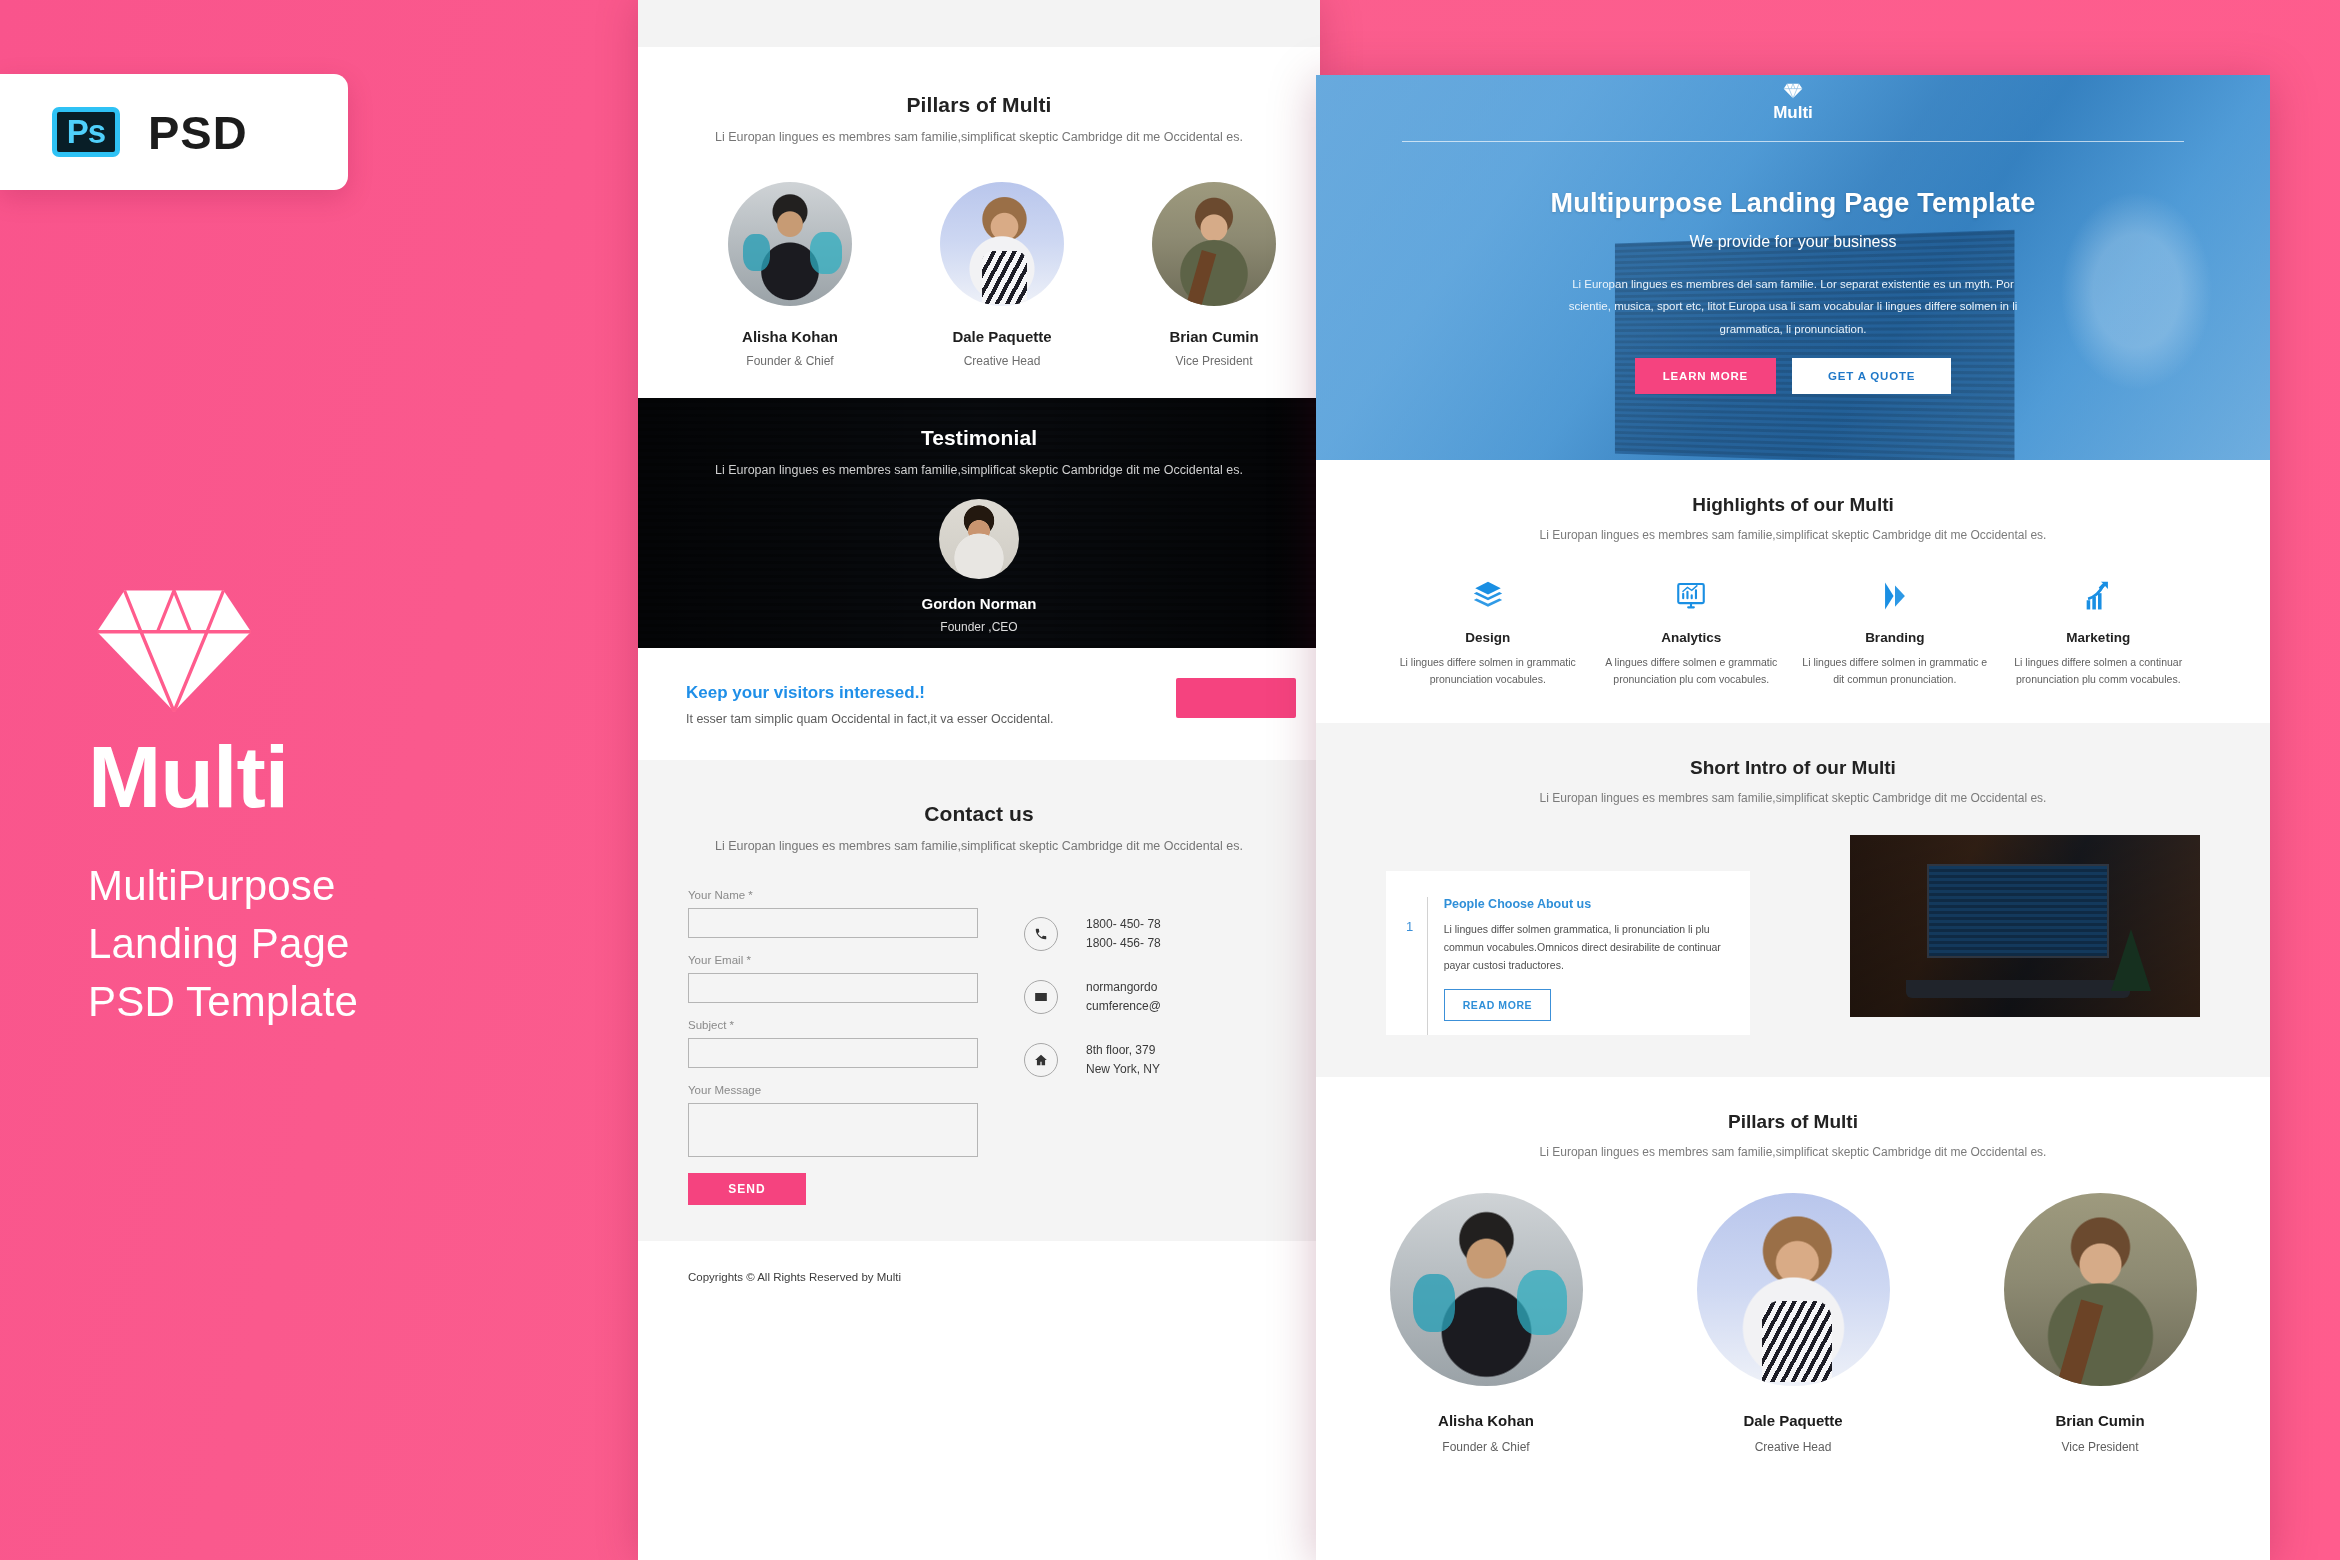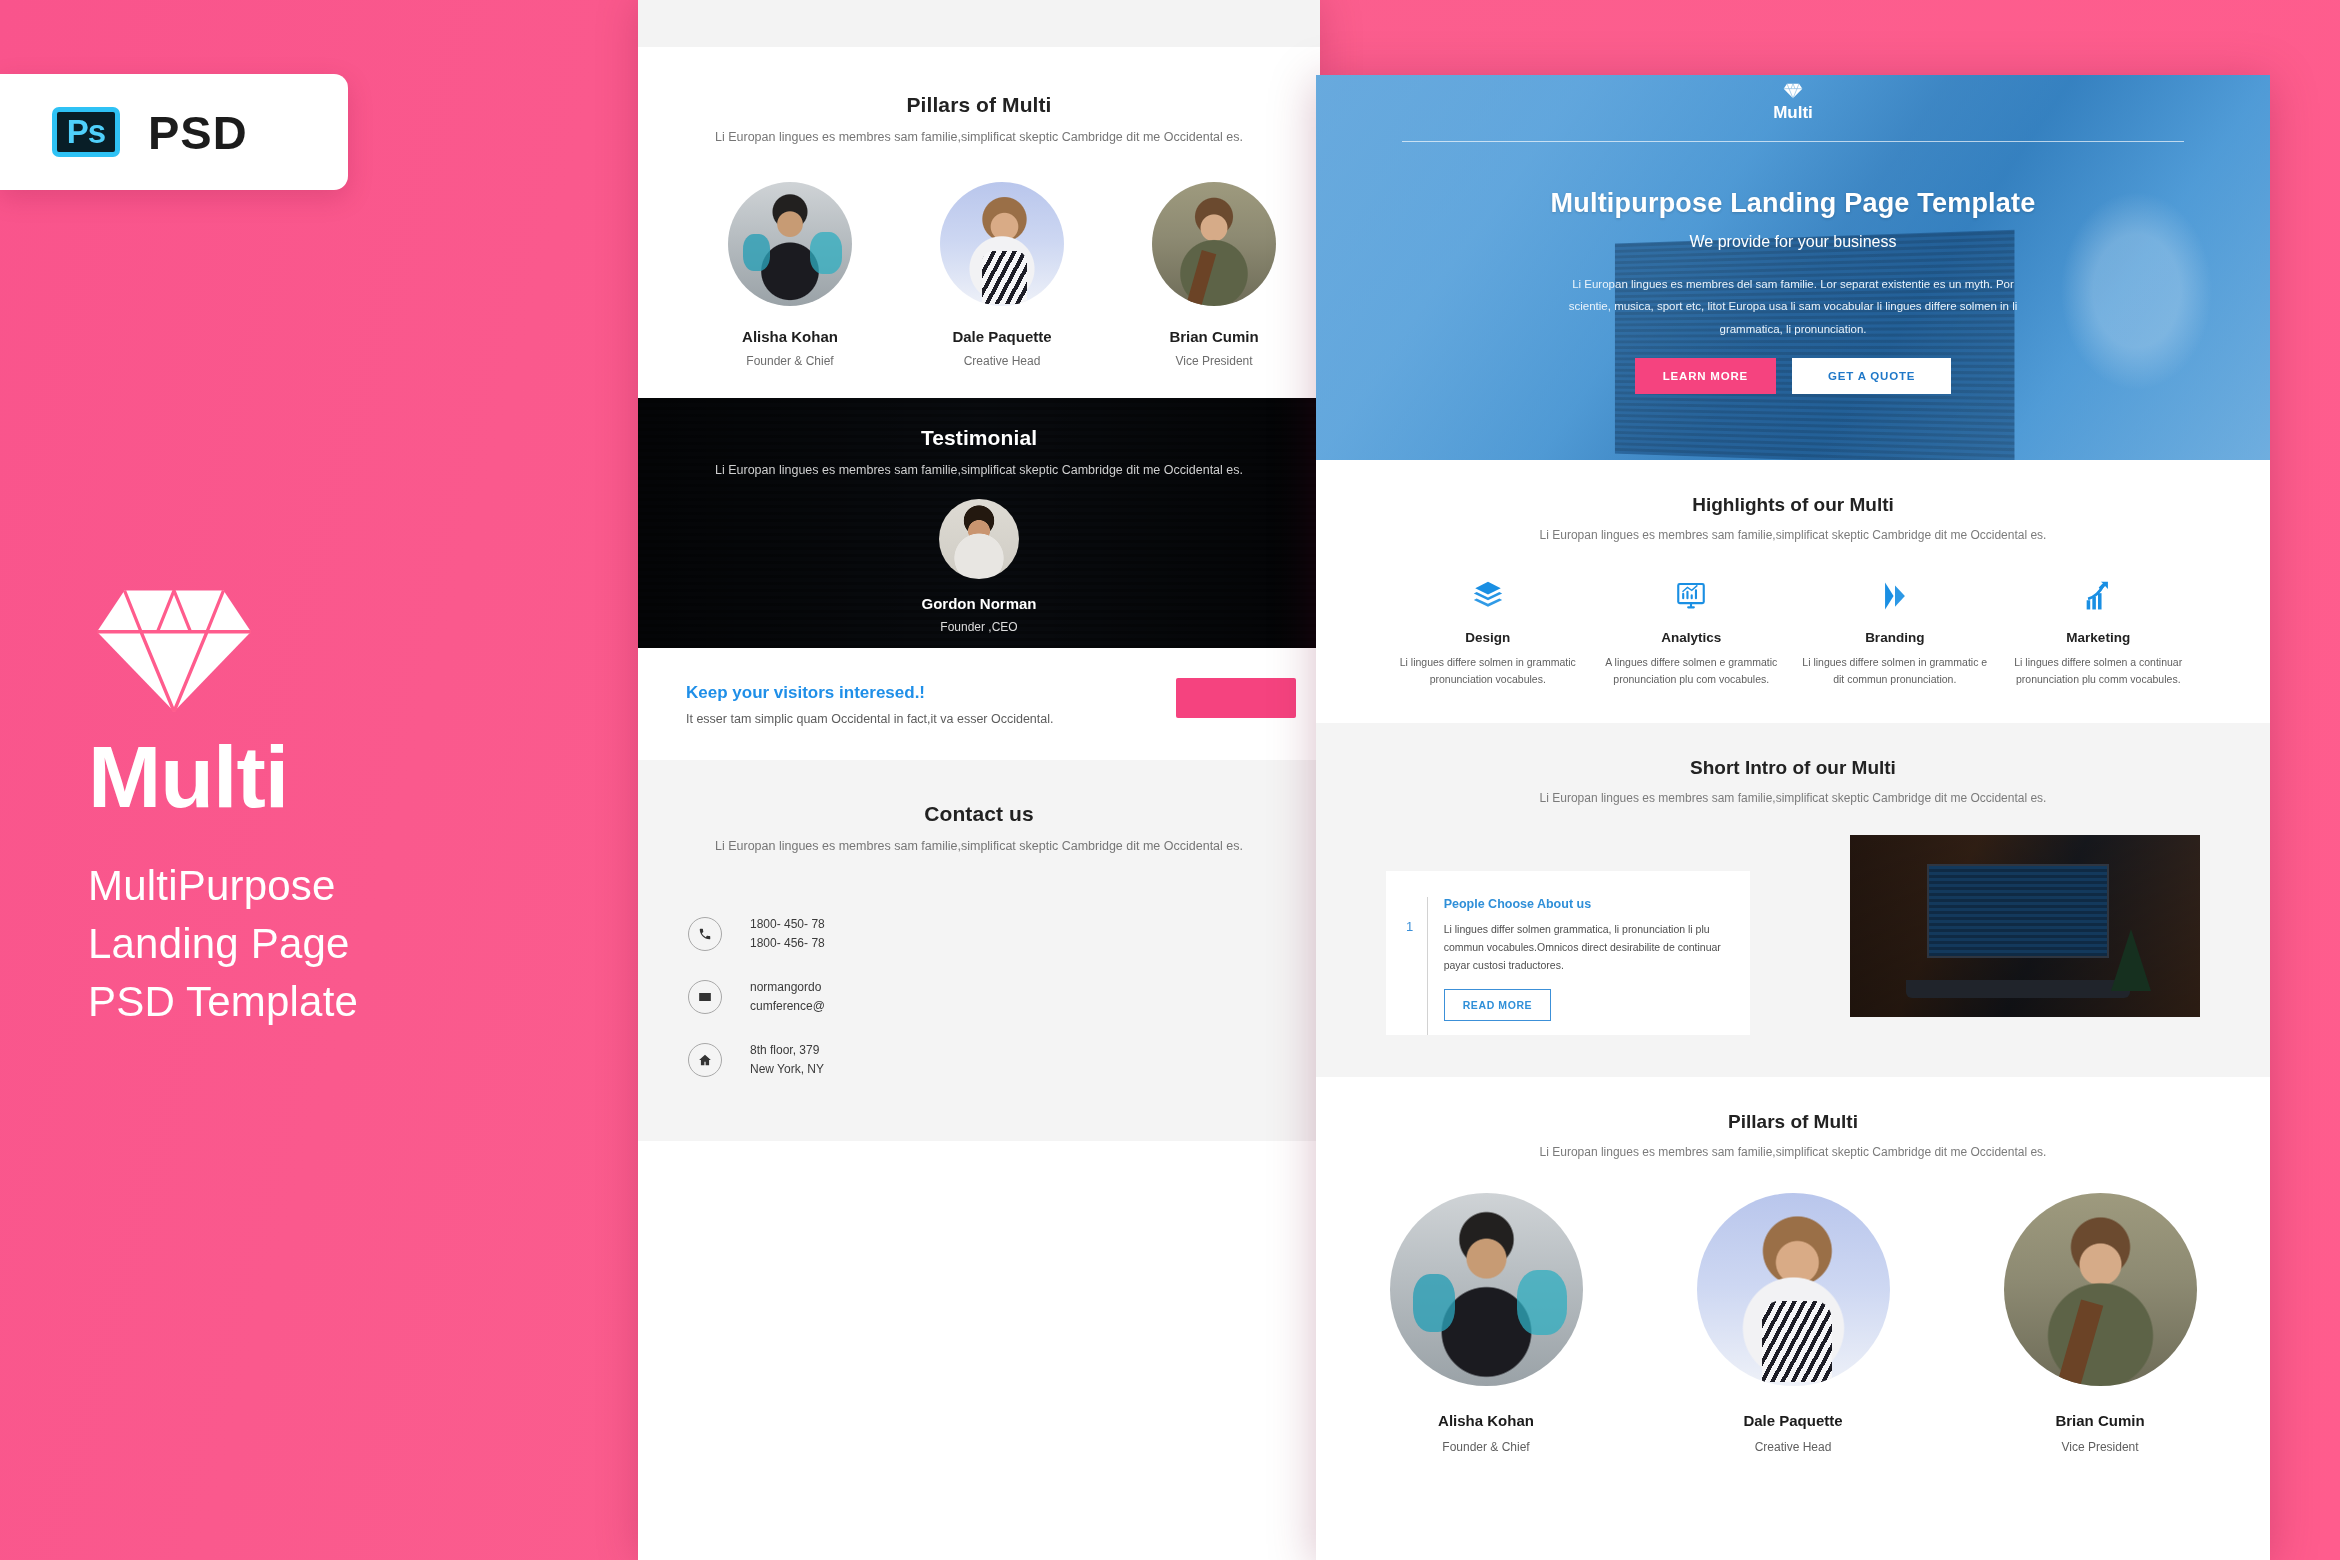--- a/index.html
+++ b/index.html
@@ -347,20 +347,35 @@
       <div class="cta-sub">It esser tam simplic quam Occidental in fact,it va esser Occidental.</div>
     </div>
     <div class="cta-btn"></div>
   </div>
 
   <div class="sec contact">
     <div class="sec-title">Contact us</div>
     <div class="sec-sub">Li Europan lingues es membres sam familie,simplificat skeptic Cambridge dit me Occidental es.</div>
 
     <div class="contact-grid">
+      <div class="form-col">
+        <div class="field-label">Your Name *</div>
+        <div class="field-box"></div>
+
+        <div class="field-label">Your Email *</div>
+        <div class="field-box"></div>
+
+        <div class="field-label">Subject *</div>
+        <div class="field-box"></div>
+
+        <div class="field-label">Your Message</div>
+        <div class="field-box msg"></div>
+
+        <div class="send-btn">SEND</div>
+      </div>
 
       <div class="info-col">
         <div class="info-row">
           <div class="info-circle">
             <svg width="14" height="14" viewBox="0 0 24 24" fill="currentColor">
                 <path d="M6.6 10.8c1.4 2.8 3.8 5.1 6.6 6.6l2.2-2.2c.3-.3.7-.4 1-.2 1.2.4 2.4.6 3.6.6.6 0 1 .4 1 1V20c0 .6-.4 1-1 1C10.6 21 3 13.4 3 4c0-.6.4-1 1-1h3.5c.6 0 1 .4 1 1 0 1.3.2 2.5.6 3.6.1.4 0 .8-.2 1l-2.3 2.2z"></path>
               </svg>
           </div>
           <div class="info-lines">
             <div>1800- 450- 78</div>
@@ -387,20 +402,23 @@
           </div>
           <div class="info-lines">
             <div>8th floor, 379</div>
             <div>New York, NY</div>
           </div>
         </div>
       </div>
     </div>
   </div>
 
+  <div class="footer-bar">
+    <div class="footer-txt">Copyrights © All Rights Reserved by Multi</div>
+  </div>
 </div>
 
 <div class="right-panel">
 
   <div class="hero">
     <div class="hero-inner">
       <div class="hero-logo">
         <svg class="hero-diamond" viewBox="0 0 120 96">
           <path d="M24 4 H96 L116 34 L60 92 L4 34 Z" fill="#ffffff"></path>
           <path d="M24 4 L36 34 M96 4 L84 34 M60 4 L48 34 M60 4 L72 34 M4 34 H116 M36 34 L60 92 M84 34 L60 92" stroke="#5fa3d6" stroke-width="3" fill="none"></path>

